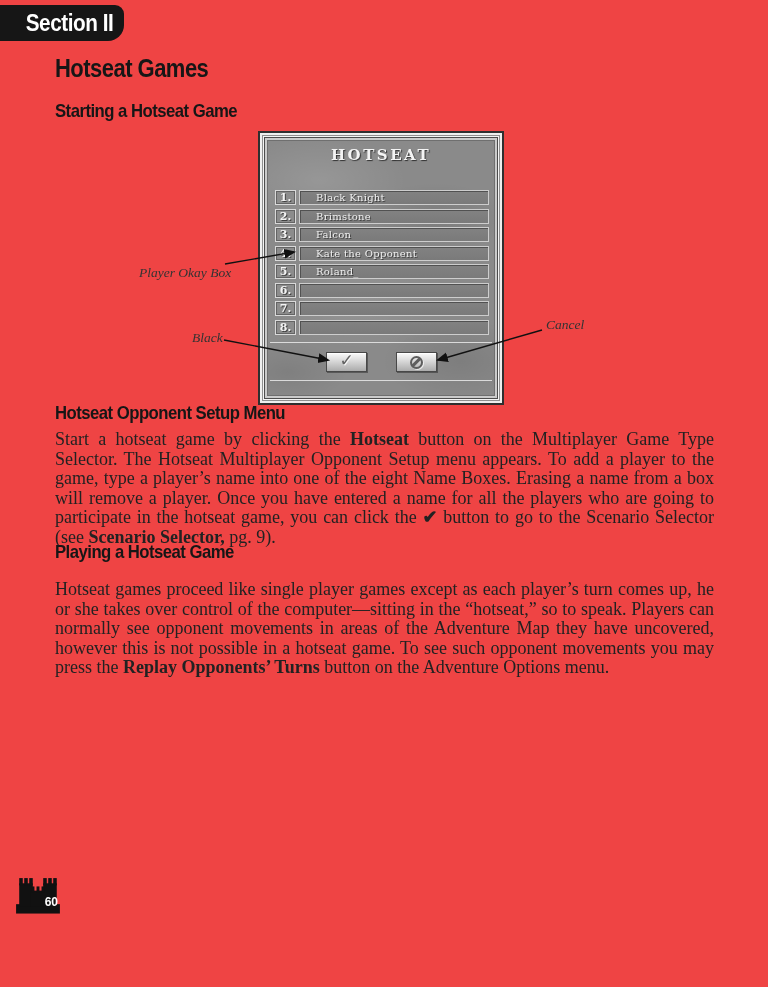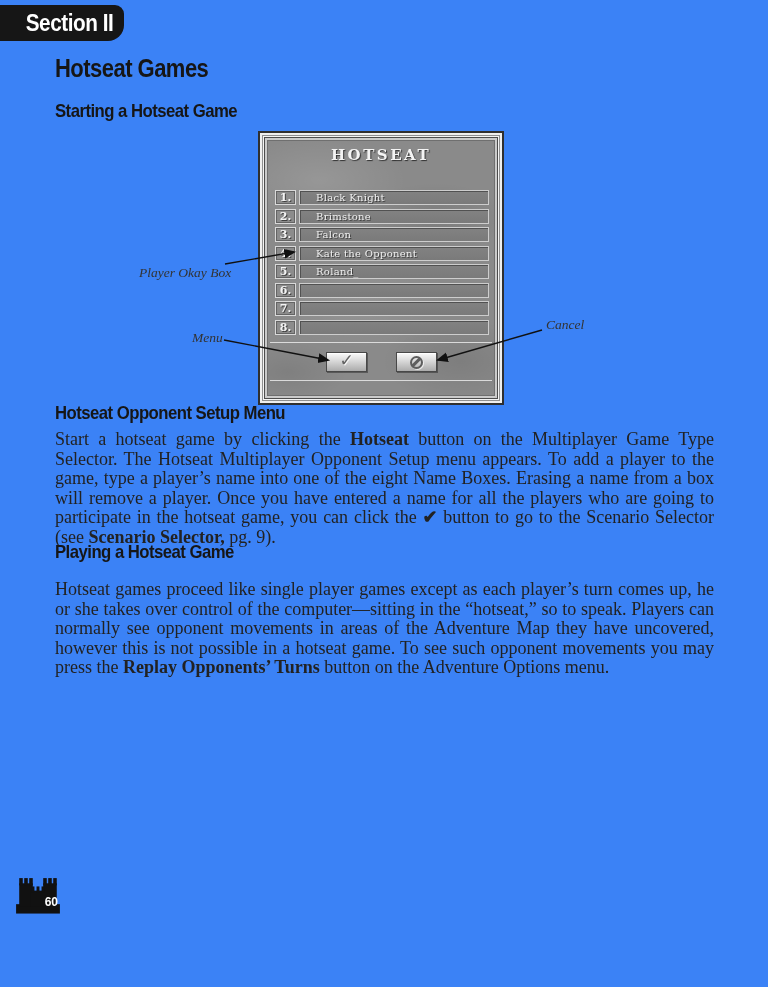--- a/index.html
+++ b/index.html
@@ -1,19 +1,19 @@
 <!DOCTYPE html>
 <html><head>
 <meta charset="utf-8">
 <style>
   * { margin:0; padding:0; box-sizing:border-box; }
   html,body { background:#e8e8e8; }
   .page {
     position:relative; width:768px; height:987px; margin:0 auto;
-    background:#3b82f6; overflow:hidden;
+    background:#ef4444; overflow:hidden;
     font-family:"Liberation Serif", serif; color:#1c1c1c;
   }
   
   .banner {
     position:absolute; left:0; top:5px; width:124px; height:36px;
     background:#161616; border-radius:0 9px 16px 0;
     display:flex; align-items:center; justify-content:flex-end; padding-right:11px;
   }
   .banner span {
     color:#ffffff; font-family:"Liberation Sans", sans-serif; font-weight:700;
@@ -168,21 +168,21 @@
 
     <div class="dlg-btn btn-ok">
       <span class="checkglyph">✓</span>
     </div>
     <div class="dlg-btn btn-cancel">
       <span class="no-symbol"></span>
     </div>
   </div>
 
   <div class="callout c-pnb">Player Okay Box</div>
-  <div class="callout c-okay">Menu</div>
+  <div class="callout c-okay">Black</div>
   <div class="callout c-cancel">Cancel</div>
 
   <svg class="arrows" viewBox="0 0 768 987">
     <defs>
       <marker id="ah" markerWidth="9" markerHeight="8" refX="7" refY="3.5" orient="auto">
         <path d="M0,0 L8.5,3.5 L0,7 z" fill="#111"></path>
       </marker>
     </defs>
     <line x1="225" y1="264" x2="294" y2="252" stroke="#111" stroke-width="1.4" marker-end="url(#ah)"></line>
     <line x1="224" y1="340" x2="328" y2="360" stroke="#111" stroke-width="1.4" marker-end="url(#ah)"></line>

